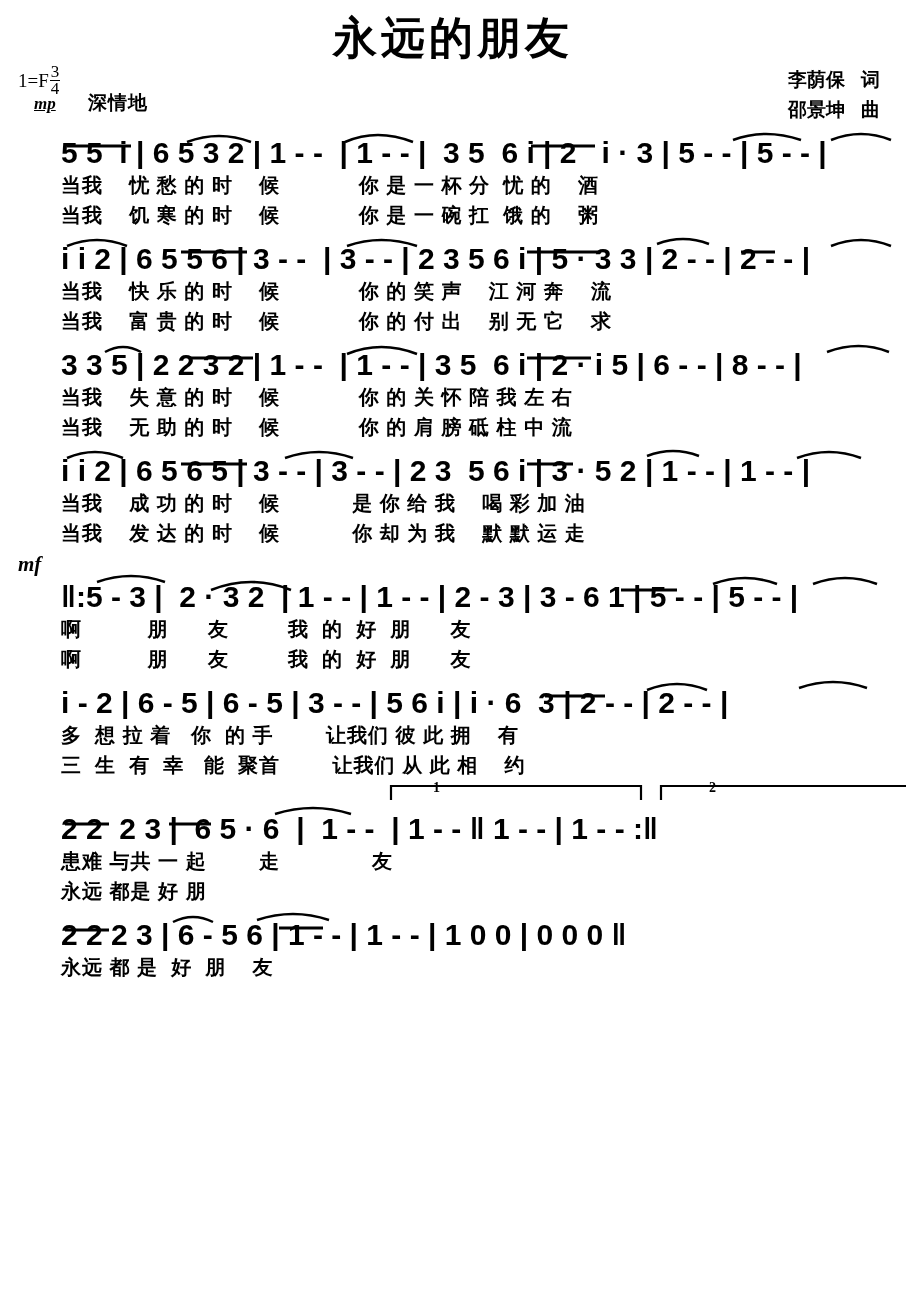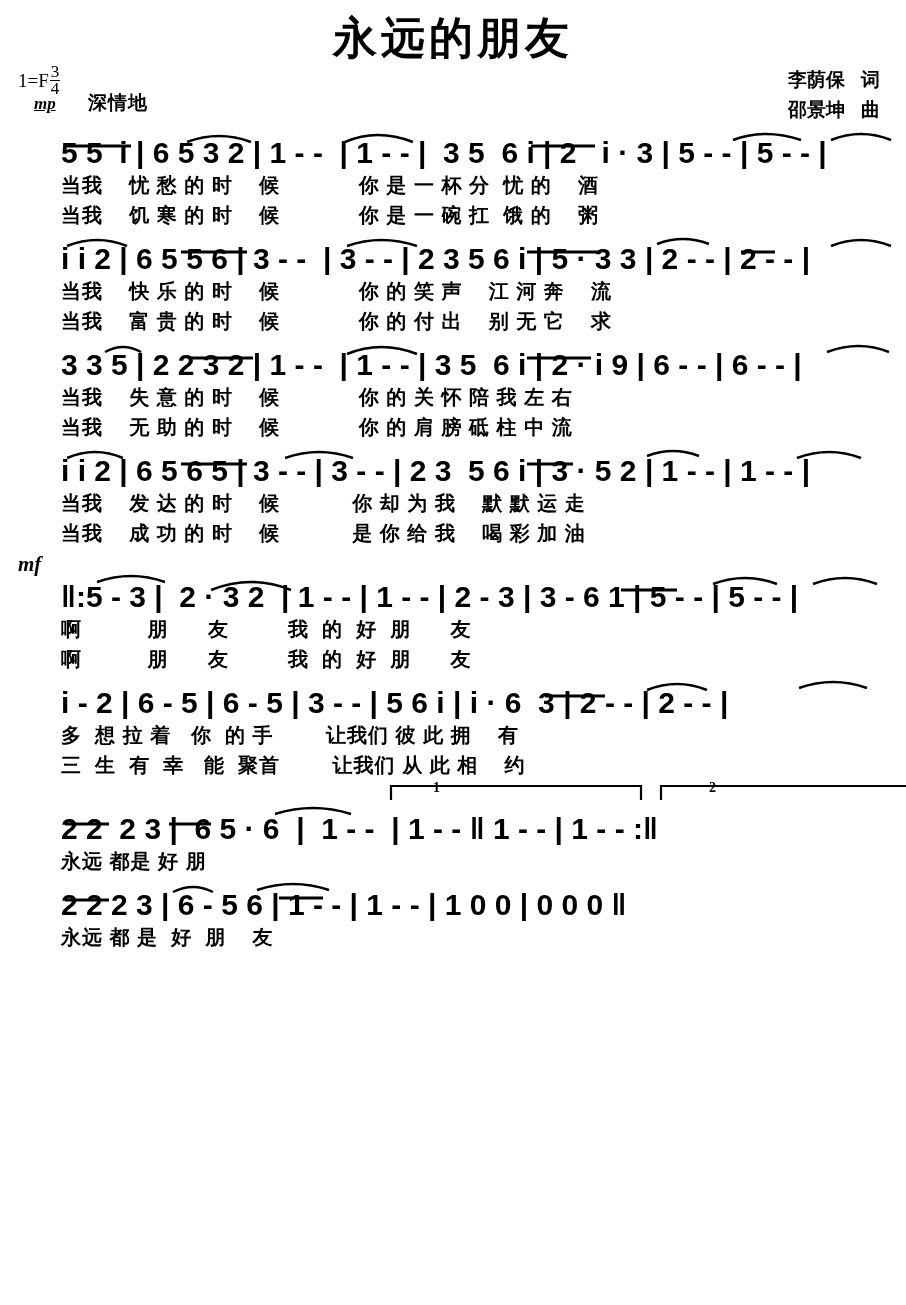--- a/index.html
+++ b/index.html
@@ -224,21 +224,21 @@
 
   <div class="system">
     <div class="notes-row">
       <svg class="overlay" width="870" height="46">
         <path d="M44,14 Q62,4 80,14" stroke="#000" stroke-width="2.5" fill="none"></path>
         <path d="M128,20 L192,20" stroke="#000" stroke-width="3" fill="none"></path>
         <path d="M286,16 Q320,2 356,16" stroke="#000" stroke-width="2.5" fill="none"></path>
         <path d="M466,20 L530,20" stroke="#000" stroke-width="3" fill="none"></path>
         <path d="M766,14 Q798,2 828,14" stroke="#000" stroke-width="2.5" fill="none"></path>
       </svg>
-      <div class="inner">3 3 5 | 2 2 3 2 | 1 - -  | 1 - - | 3 5  6 i | 2 · i 9 | 6 - - | 6 - - |</div>
+      <div class="inner">3 3 5 | 2 2 3 2 | 1 - -  | 1 - - | 3 5  6 i | 2 · i 5 | 6 - - | 8 - - |</div>
     </div>
     <div class="lyric-row">
       <div class="inner">当我    失 意 的 时    候            你 的 关 怀 陪 我 左 右</div>
     </div>
     <div class="lyric-row">
       <div class="inner">当我    无 助 的 时    候            你 的 肩 膀 砥 柱 中 流</div>
     </div>
   </div>
 
   <div class="system">
@@ -247,24 +247,24 @@
         <path d="M6,14 Q34,2 62,14" stroke="#000" stroke-width="2.5" fill="none"></path>
         <path d="M120,20 L186,20" stroke="#000" stroke-width="3" fill="none"></path>
         <path d="M224,14 Q258,2 292,14" stroke="#000" stroke-width="2.5" fill="none"></path>
         <path d="M466,20 L512,20" stroke="#000" stroke-width="3" fill="none"></path>
         <path d="M586,12 Q612,2 638,12" stroke="#000" stroke-width="2.5" fill="none"></path>
         <path d="M736,14 Q768,2 800,14" stroke="#000" stroke-width="2.5" fill="none"></path>
       </svg>
       <div class="inner">i i 2 | 6 5 6 5 | 3 - - | 3 - - | 2 3  5 6 i | 3 · 5 2 | 1 - - | 1 - - |</div>
     </div>
     <div class="lyric-row">
+      <div class="inner">当我    成 功 的 时    候           是 你 给 我    喝 彩 加 油</div>
+    </div>
+    <div class="lyric-row">
       <div class="inner">当我    发 达 的 时    候           你 却 为 我    默 默 运 走</div>
-    </div>
-    <div class="lyric-row">
-      <div class="inner">当我    成 功 的 时    候           是 你 给 我    喝 彩 加 油</div>
     </div>
   </div>
 
   <div class="dyn-mf">mf</div>
 
   <div class="system">
     <div class="notes-row">
       <svg class="overlay" width="870" height="46">
         <path d="M36,12 Q70,0 104,12" stroke="#000" stroke-width="2.5" fill="none"></path>
         <path d="M150,20 Q190,4 230,20" stroke="#000" stroke-width="2.5" fill="none"></path>
@@ -310,20 +310,23 @@
     </div>
     <div class="notes-row">
       <svg class="overlay" width="870" height="46">
         <path d="M4,22 L48,22" stroke="#000" stroke-width="3" fill="none"></path>
         <path d="M108,22 L150,22" stroke="#000" stroke-width="3" fill="none"></path>
         <path d="M214,12 Q252,0 290,12" stroke="#000" stroke-width="2.5" fill="none"></path>
       </svg>
       <div class="inner">2 2  2 3 |  6 5 · 6  |  1 - -  | 1 - - ‖ 1 - - | 1 - - :‖</div>
     </div>
     <div class="lyric-row">
+      <div class="inner">患难 与共 一 起        走              友</div>
+    </div>
+    <div class="lyric-row">
       <div class="inner">永远 都是 好 朋</div>
     </div>
   </div>
 
   <div class="system">
     <div class="notes-row">
       <svg class="overlay" width="870" height="46">
         <path d="M4,22 L48,22" stroke="#000" stroke-width="3" fill="none"></path>
         <path d="M112,14 Q132,4 152,14" stroke="#000" stroke-width="2.5" fill="none"></path>
         <path d="M218,20 L262,20" stroke="#000" stroke-width="3" fill="none"></path>

